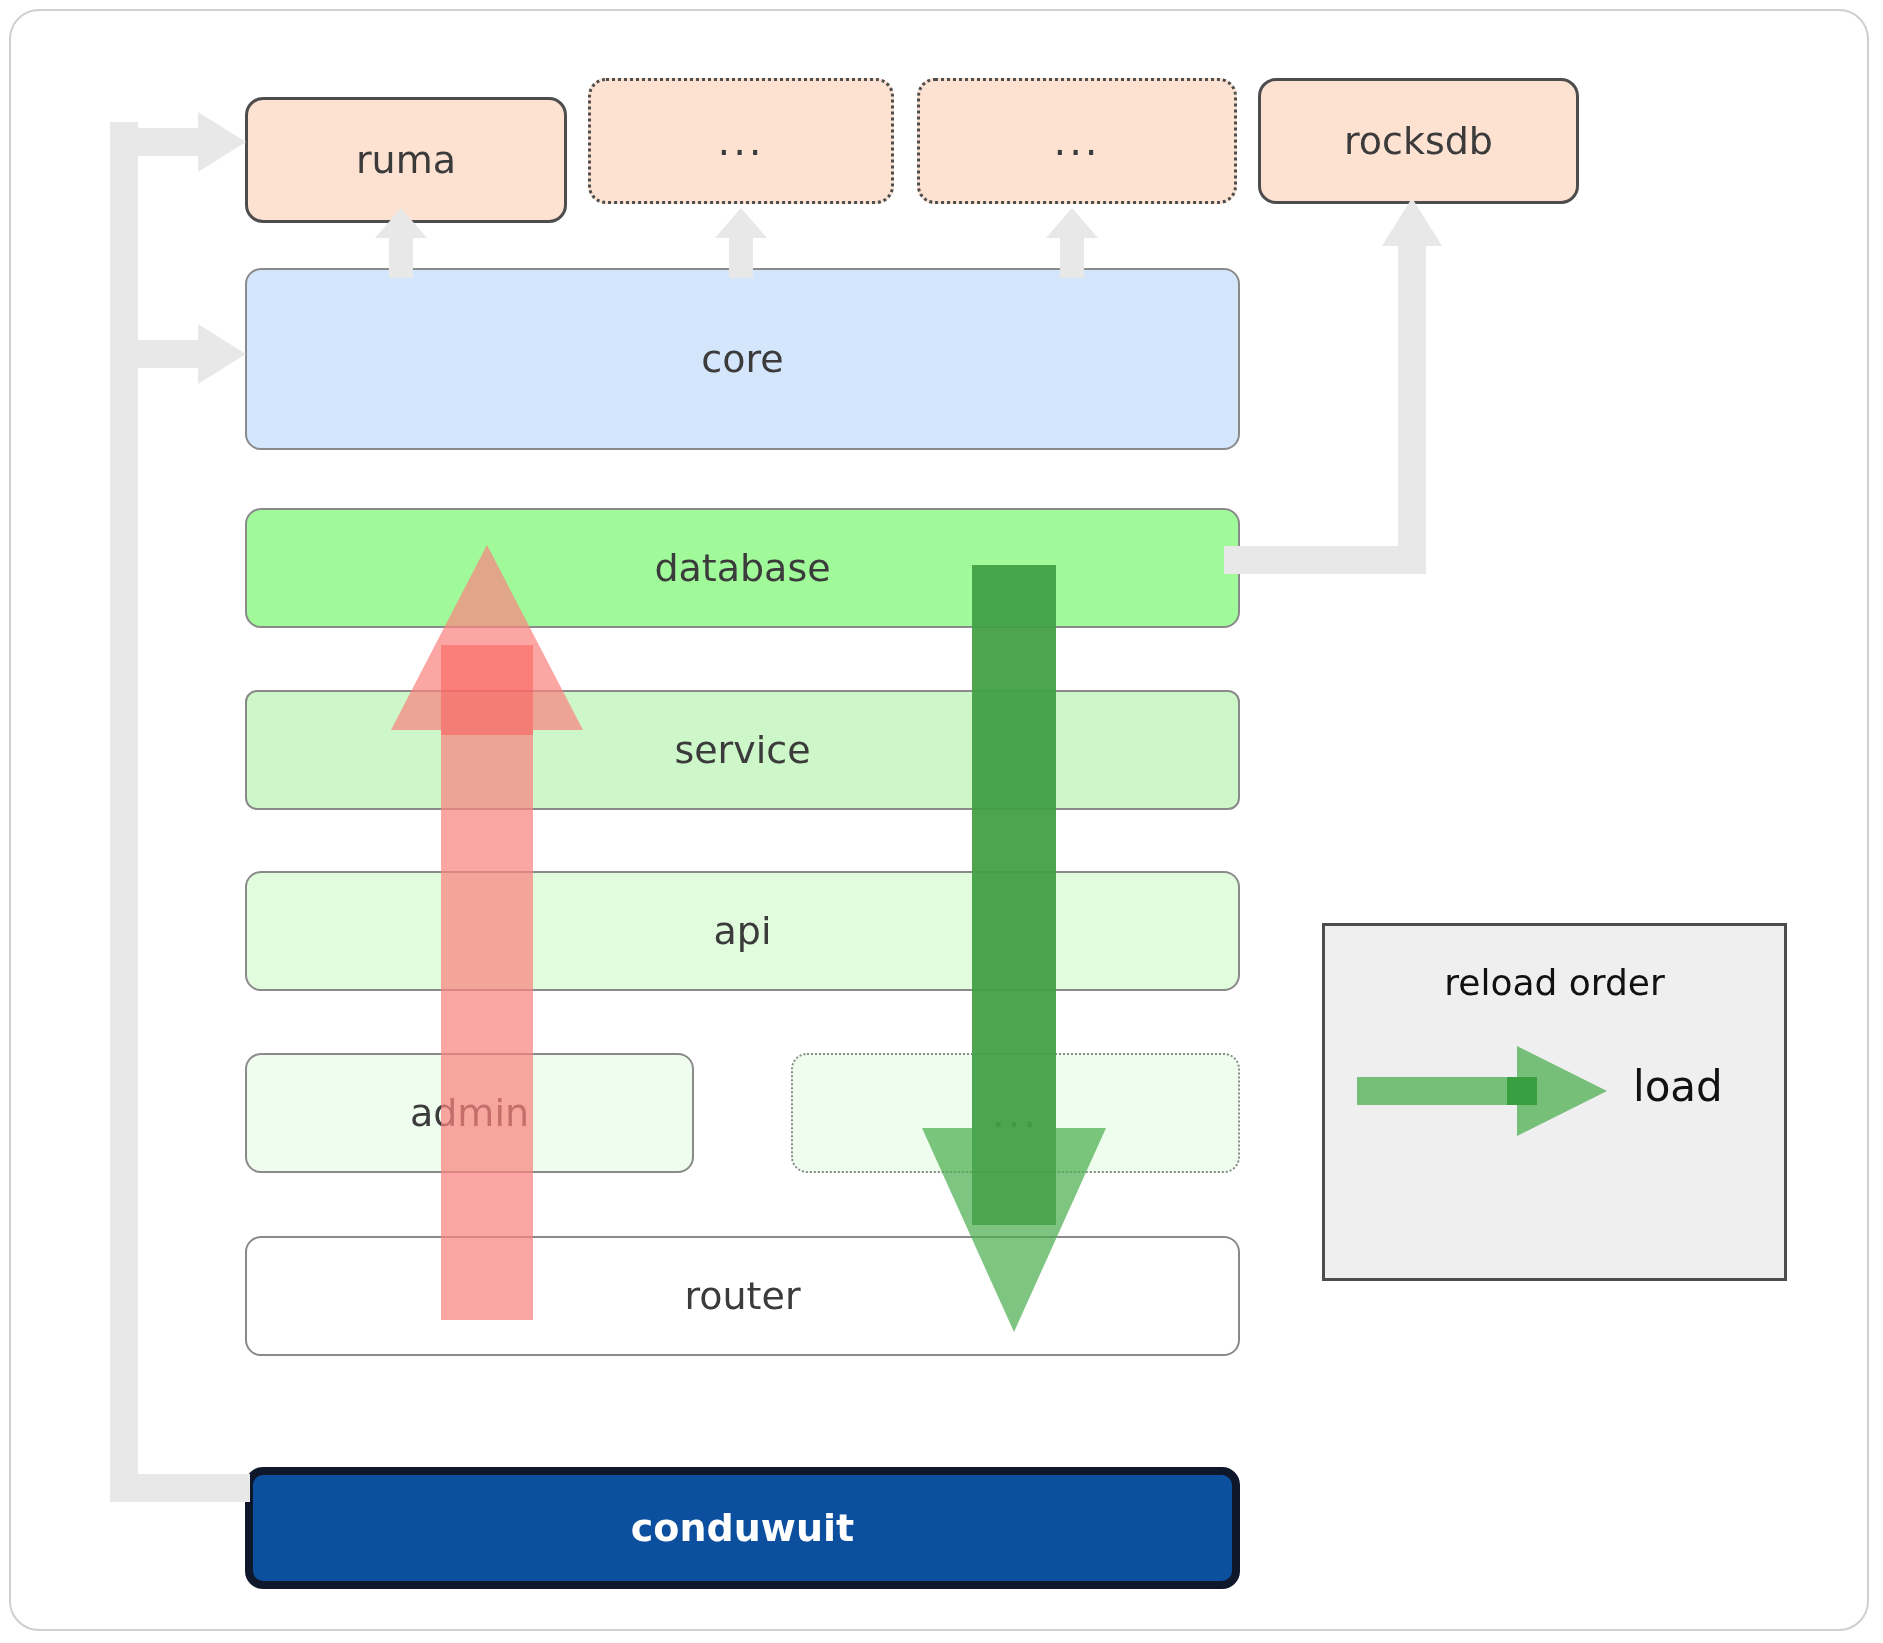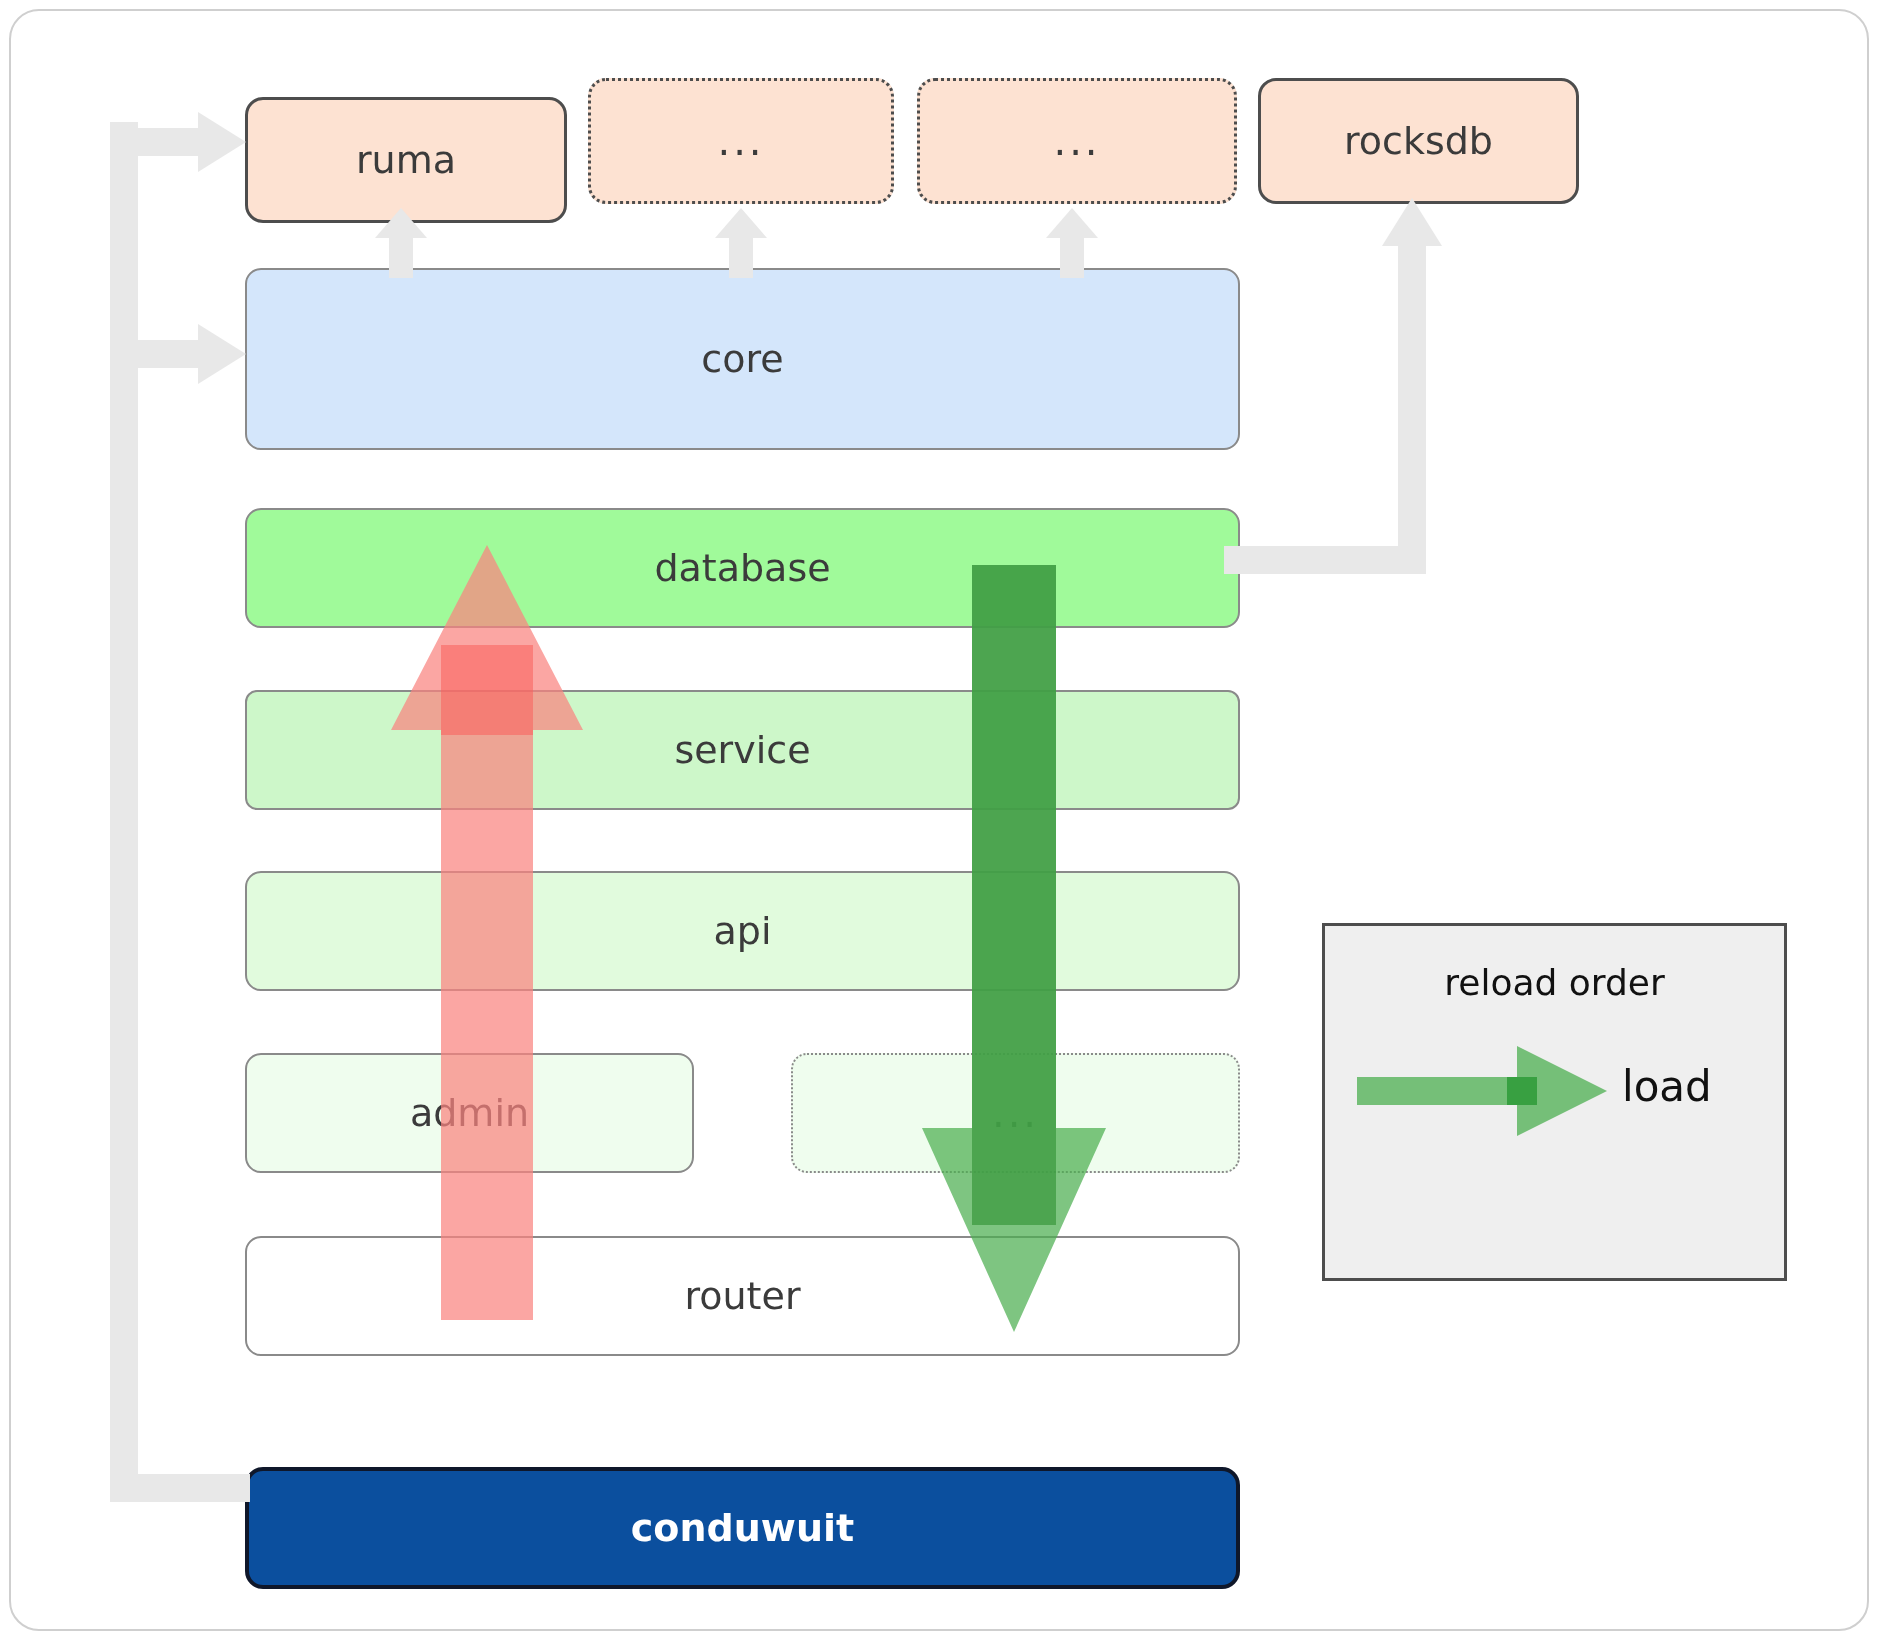--- a/index.html
+++ b/index.html
@@ -83,21 +83,21 @@
     border: 2px dotted #8a8a8a;
     border-radius: 16px;
   }
   .node.white {
     background: #ffffff;
     border: 2px solid #8a8a8a;
     border-radius: 16px;
   }
   .node.navy {
     background: #0b4f9e;
-    border: 4px solid #0f172a;
+    border: 8px solid #0f172a;
     border-radius: 18px;
     color: #ffffff;
     font-weight: bold;
   }
 
   .node .dots {
     letter-spacing: 3px;
     font-size: 40px;
     line-height: 0.4;
   }
@@ -140,21 +140,21 @@
   .legend-row {
     position: absolute;
     left: 0;
     width: 100%;
     height: 90px;
   }
   .legend-row.row-load   { top: 120px; }
   .legend-row.row-unload { top: 222px; }
   .legend-label {
     position: absolute;
-    left: 297px;
+    left: 308px;
     top: 16px;
     font-size: 42px;
     color: #111111;
   }
   .legend-arrow-svg {
     position: absolute;
     left: 32px;
     top: 0;
     width: 250px;
     height: 90px;

